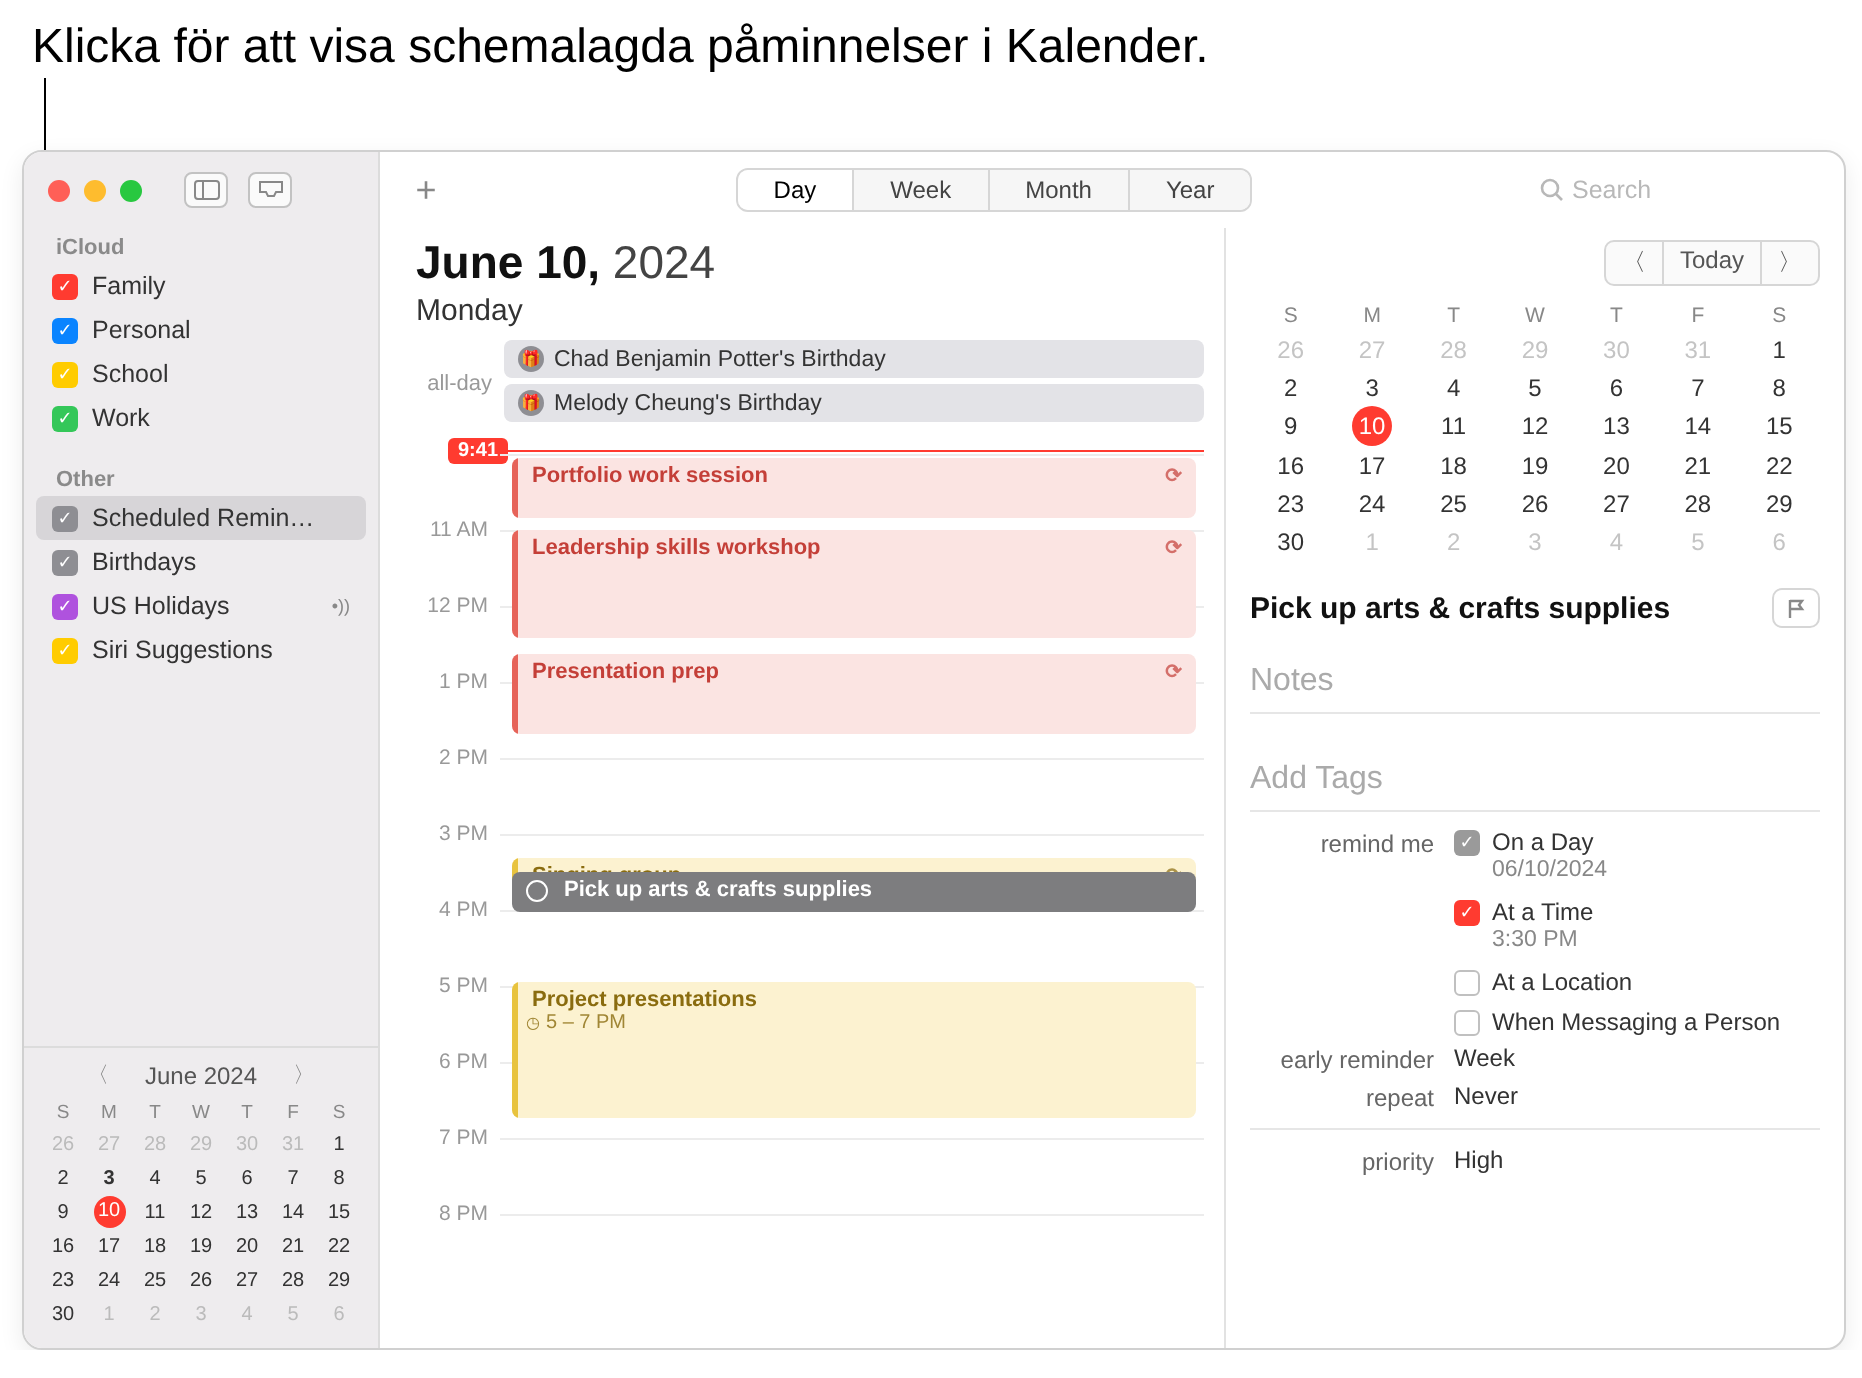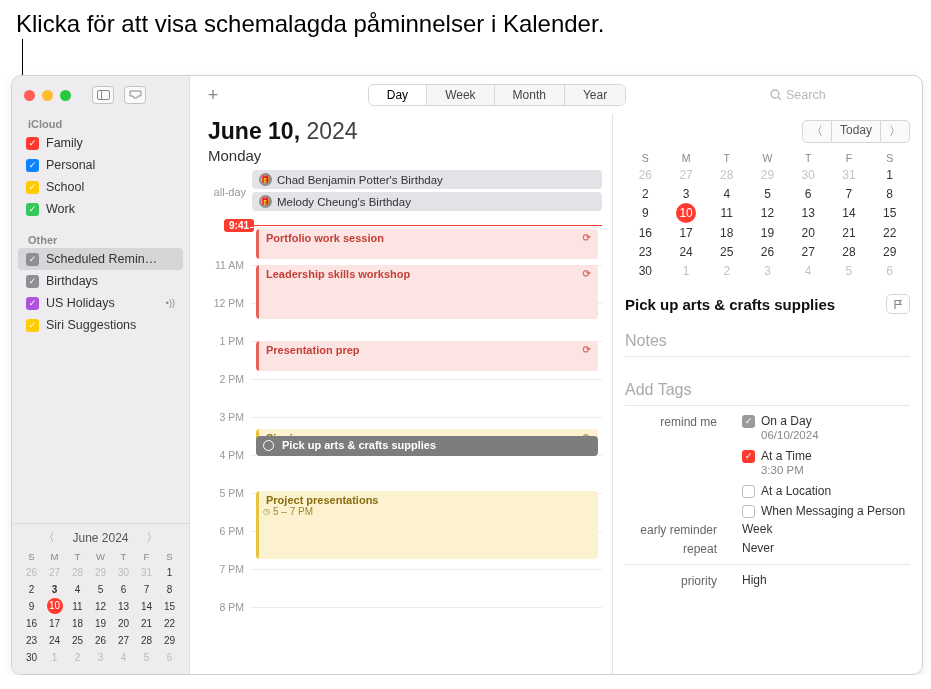--- a/index.html
+++ b/index.html
@@ -73,21 +73,21 @@
 .big-cal .dow-row, .big-cal .d-row { display: grid; grid-template-columns: repeat(7, 1fr); text-align: center; }
 .big-cal .dow-row span { font-size: 10.5px; color: #888; padding: 1px 0; }
 .big-cal .d-row span { font-size: 12px; color: #333; padding: 2.5px 0; }
 .big-cal .d-row span.dim { color: #c4c4c4; }
 .big-cal .d-row span.today { background: #ff3b30; color: #fff; border-radius: 50%; width: 20px; height: 20px; line-height: 20px; padding: 0; margin: 0 auto; }
 .insp-title-row { display: flex; align-items: center; justify-content: space-between; margin-top: 14px; }
 .insp-title { font-size: 15px; font-weight: 700; color: #111; }
 .flag-btn { width: 24px; height: 20px; border: 1px solid #d6d6d6; border-radius: 5px; display: flex; align-items: center; justify-content: center; color: #888; font-size: 11px; }
 .insp-sub { font-size: 16px; color: #aaa; margin-top: 18px; }
 .insp-div { height: 1px; background: #e6e6e6; margin: 6px 0; }
-.form-row { display: flex; align-items: flex-start; padding: 2px 0; gap: 25px; }
+.form-row { display: flex; align-items: flex-start; padding: 2px 0; gap: 10px; }
 .form-label { width: 92px; text-align: right; font-size: 12px; color: #666; padding-top: 1px; }
 .form-val { flex: 1; font-size: 12px; color: #333; }
 .chkline { display: flex; align-items: center; gap: 6px; }
 .chkbox { width: 13px; height: 13px; border-radius: 3px; display: flex; align-items: center; justify-content: center; font-size: 9px; color: #fff; }
 .chkbox.on.red { background: #ff3b30; }
 .chkbox.on.gray { background: #9a9a9a; }
 .chkbox.off { border: 1px solid #c0c0c0; background: #fff; }
 .subval { font-size: 11.5px; color: #888; margin-left: 19px; margin-top: 1px; }
 </style>
 </head>
@@ -314,21 +314,21 @@
             </div>
             <div class="evt red" style="top: 46px; height: 54px;">
               <div class="bar"></div>
               <div style="display: flex; flex-direction: column;">
                 <div style="display: flex; align-items: center;">
                   <span class="txt">Leadership skills workshop</span>
                 </div>
               </div>
               <span class="repeat-ic">⟳</span>
             </div>
-            <div class="evt red" style="top: 122px; height: 30px;">
+            <div class="evt red" style="top: 108px; height: 40px;">
               <div class="bar"></div>
               <div style="display: flex; flex-direction: column;">
                 <div style="display: flex; align-items: center;">
                   <span class="txt">Presentation prep</span>
                 </div>
               </div>
               <span class="repeat-ic">⟳</span>
             </div>
             <div class="evt yellow" style="top: 195px; height: 16px; margin-top: 15px;">
               <div class="bar"></div>

